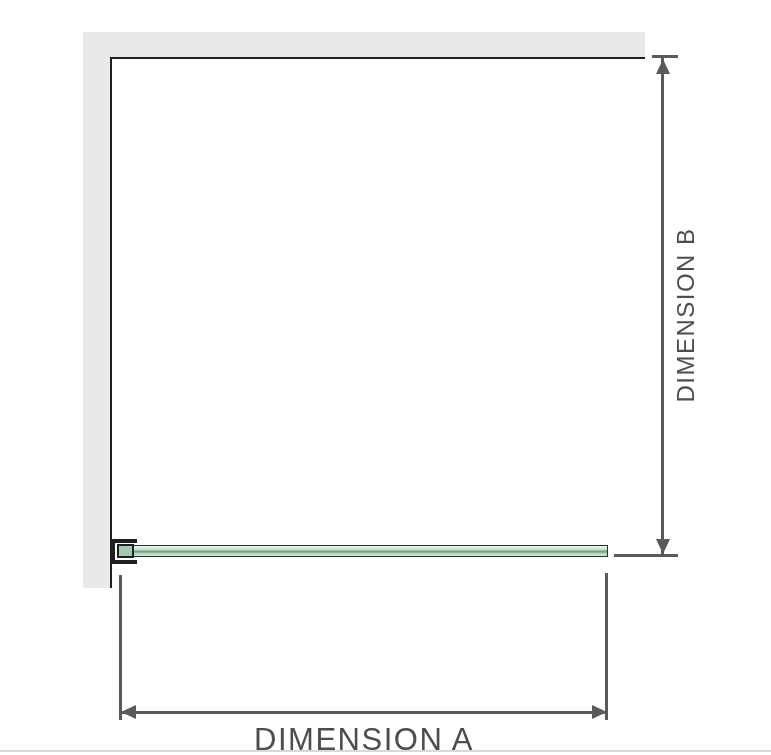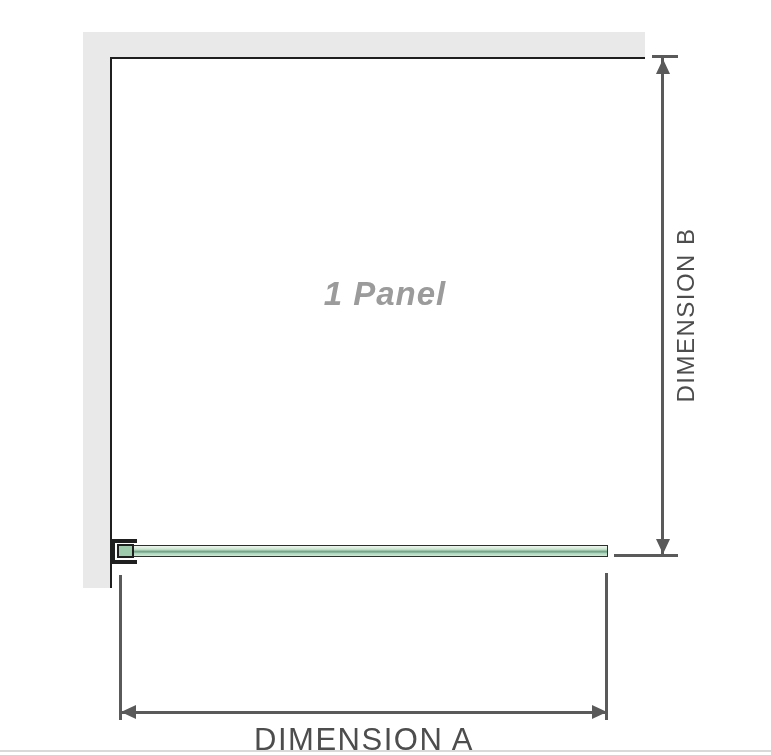--- a/index.html
+++ b/index.html
@@ -88,21 +88,20 @@
 </head>
 <body>
 
 <div class="stage">
 
   <div class="abs wall-top"></div>
   <div class="abs wall-left"></div>
   <div class="abs edge-top"></div>
   <div class="abs edge-left"></div>
 
-  <div class="abs panel-label">1 Panel</div>
 
   <div class="abs dim dimb-cap-top"></div>
   <div class="abs dim dimb-line"></div>
   <div class="abs arrow arrow-up"></div>
   <div class="abs arrow arrow-down"></div>
   <div class="abs dim dimb-cap-bottom"></div>
   <div class="abs dimb-label">DIMENSION B</div>
 
   <div class="abs glass"></div>
   <div class="abs bracket-top"></div>

